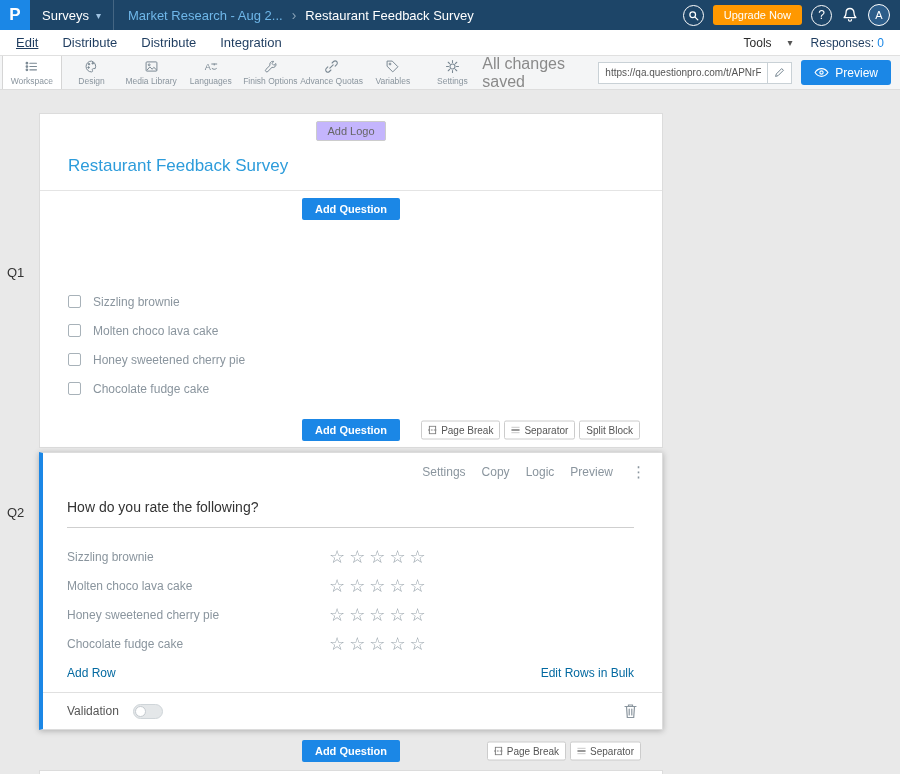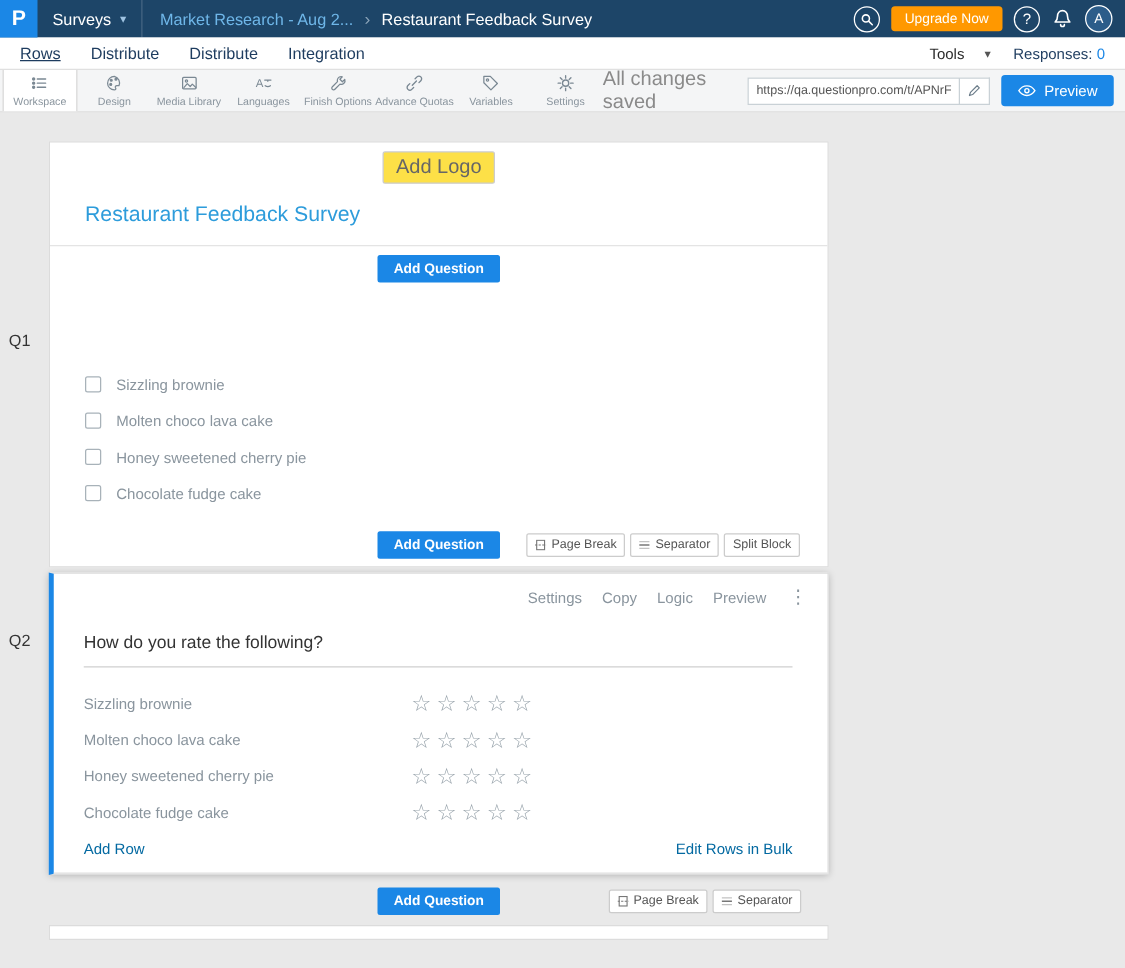--- a/index.html
+++ b/index.html
@@ -50,21 +50,21 @@
         align-items:center;justify-content:center;cursor:pointer}
   .preview-btn{background:#1b87e6;color:#fff;border:none;border-radius:3px;height:25px;padding:0 13px;font-size:12px;
         display:flex;align-items:center;gap:6px;margin:0 9px;cursor:pointer}
 
   
   .content{position:relative;height:684px;padding-top:23px}
   .qlabel{position:absolute;left:7px;font-size:13px;color:#333}
   .card{width:624px;margin-left:39px;background:#fff;border:1px solid #dcdcdc}
 
   .logo-row{display:flex;justify-content:center;padding:7px 0 5px}
-  .add-logo{border:1px solid #ccc;background:#fde047;font-size:16px;color:#666;padding:3px 10px;border-radius:2px;cursor:pointer}
+  .add-logo{border:1px solid #ccc;background:#c4b5fd;font-size:11px;color:#666;padding:3px 10px;border-radius:2px;cursor:pointer}
   .title-row{padding:10px 28px 14px;border-bottom:1px solid #e4e4e4}
   .survey-title{color:#2d9cdb;font-size:17px;font-weight:400;cursor:text}
   .addq-row{display:flex;justify-content:center;padding:7px 0}
   .addq-btn{background:#1b87e6;color:#fff;border:none;border-radius:2px;font-size:11px;font-weight:bold;
         padding:5px 13px;cursor:pointer}
   .q1-body{padding:40px 28px 0}
   .q-text{font-size:13.5px;color:#3a3a3a;font-weight:500;cursor:text}
   .options{margin-top:20px}
   .option{display:flex;align-items:center;gap:12px;height:29px}
   .checkbox{width:13px;height:13px;border:1px solid #a8b2b9;border-radius:2px;background:#fff;cursor:pointer;flex:0 0 13px}
@@ -127,21 +127,21 @@
         <path d="M9 2.5c-2.4 0-4 1.9-4 4.4 0 3-1.1 4-1.9 4.7h11.8c-.8-.7-1.9-1.7-1.9-4.7 0-2.5-1.6-4.4-4-4.4z"></path>
         <path d="M7.5 13.7a1.5 1.5 0 0 0 3 0"></path>
       </svg>
     <div class="avatar">
       <span>A</span>
     </div>
   </div>
 </div>
 
 <div class="menubar">
-  <div class="tab active">Rows</div>
+  <div class="tab active">Edit</div>
   <div class="tab">Distribute</div>
   <div class="tab">Distribute</div>
   <div class="tab">Integration</div>
   <div class="menubar-right">
     <div class="tools">
       <span>Tools</span>
       <span class="caret">▾</span>
     </div>
     <div class="responses">
       <span>Responses:</span>
@@ -320,20 +320,29 @@
       <div class="rate-row">
         <span class="rate-label">Chocolate fudge cake</span>
         <span class="stars">☆☆☆☆☆</span>
       </div>
     </div>
     <div class="links-row">
       <span class="blue-link">Add Row</span>
       <span class="blue-link">Edit Rows in Bulk</span>
     </div>
     <div class="q2-divider"></div>
+    <div class="validation-row">
+      <span class="validation-label">Validation</span>
+      <span class="toggle">
+          <span class="knob"></span>
+        </span>
+      <svg class="trash" viewBox="0 0 14 16" fill="none" stroke="#8a959e" stroke-width="1.2" stroke-linecap="round">
+          <path d="M1.5 3.5h11M5 3.5V2h4v1.5M3 3.5l.8 11h6.4l.8-11M5.7 6v6M8.3 6v6"></path>
+        </svg>
+    </div>
   </div>
 
   <div class="footer2">
     <button class="addq-btn">Add Question</button>
     <div class="small-btns">
       <button class="small-btn">
         <svg width="9" height="9" viewBox="0 0 10 10" fill="none" stroke="#777" stroke-width="1">
             <rect x="1.5" y="0.8" width="7" height="8.4"></rect>
             <line x1="0" y1="5" x2="10" y2="5" stroke-dasharray="2 1.2"></line>
           </svg>

